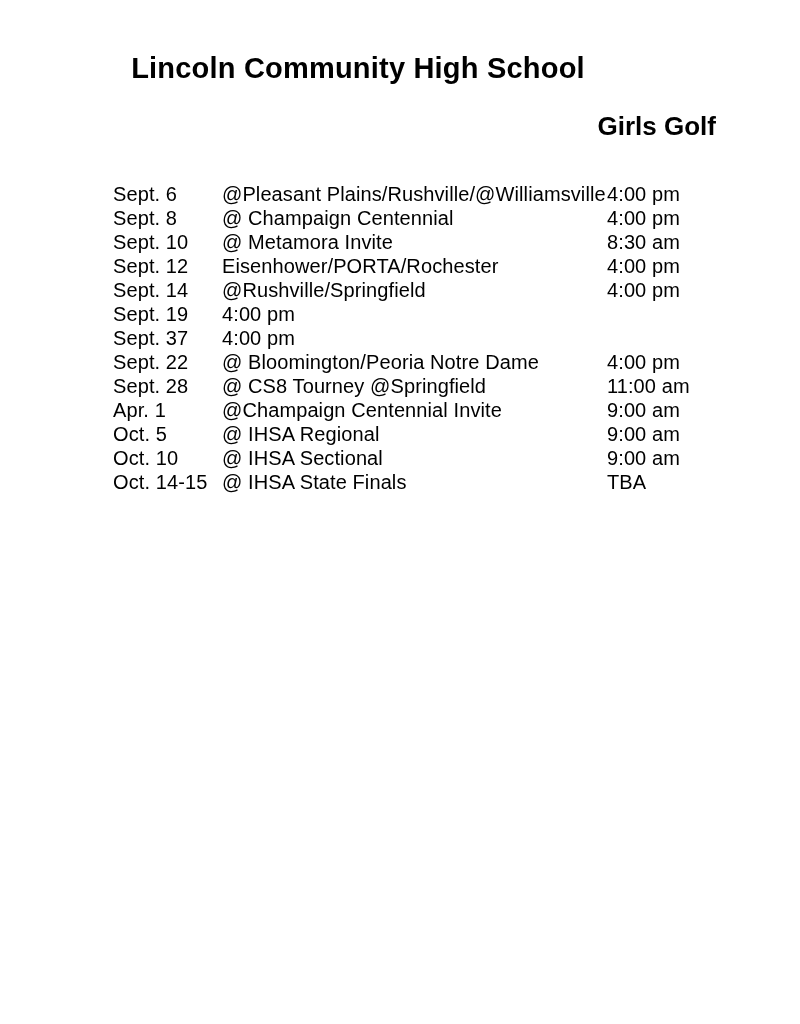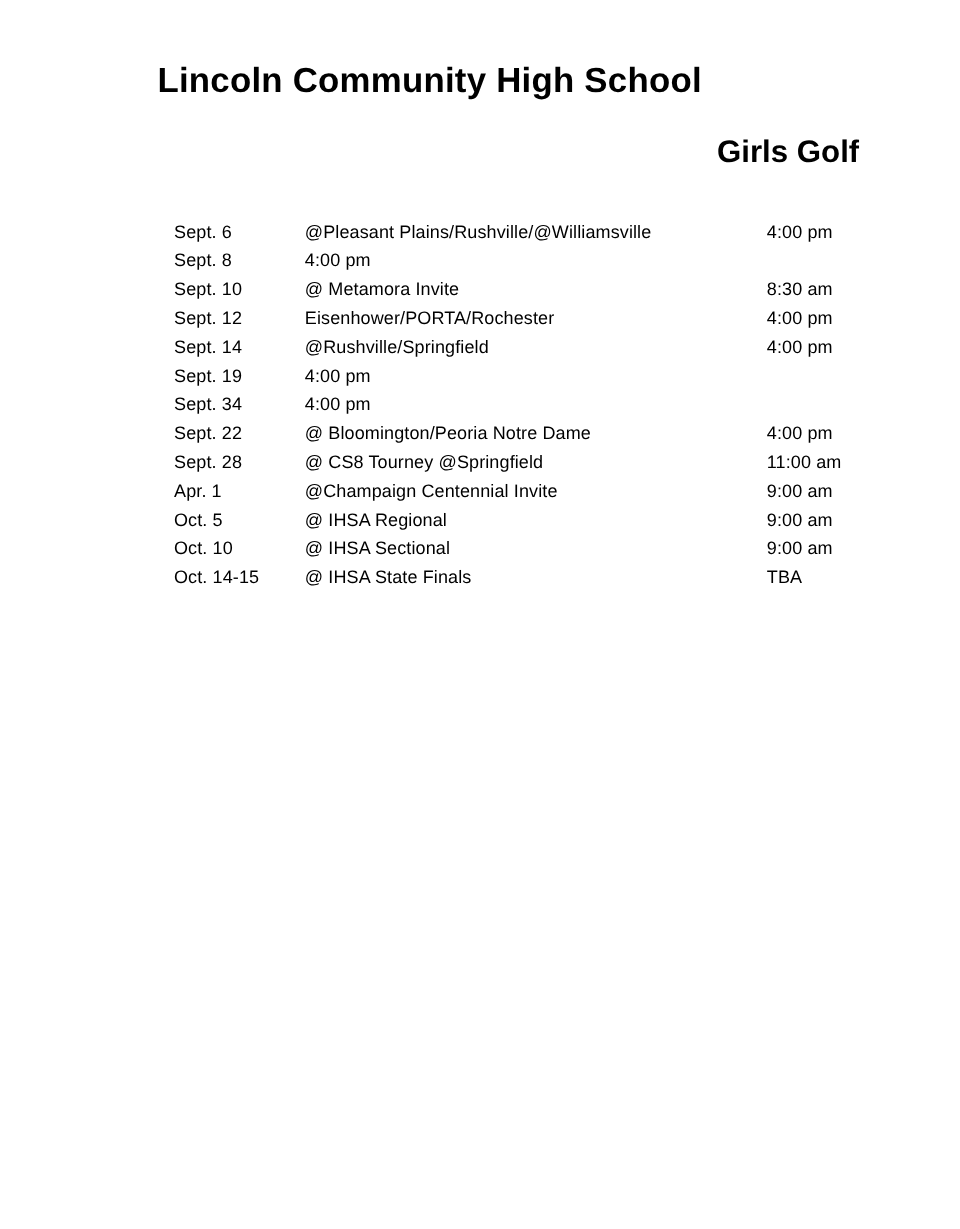--- a/index.html
+++ b/index.html
@@ -38,24 +38,23 @@
     margin-top: 40px;
     margin-left: 113px;
     width: 575px;
   }
 
   .schedule-row {
     display: grid;
     grid-template-columns: 109px 385px 1fr;
     align-items: baseline;
     line-height: 24px;
-    font-size: 15px;
+    font-size: 20px;
     font-weight: 400;
     letter-spacing: 0.1px;
-    margin-left: 32px;
   }
 
   .col-date { white-space: nowrap; }
   .col-opponent { white-space: nowrap; }
   .col-time { white-space: nowrap; }
 </style>
 </head>
 <body>
 
 <div class="page">
@@ -66,20 +65,21 @@
 
   <div class="schedule">
   <div class="schedule-row">
     <span class="col-date">Sept. 6</span>
     <span class="col-opponent">@Pleasant Plains/Rushville/@Williamsville</span>
     <span class="col-time">4:00 pm</span>
   </div>
 
   <div class="schedule-row">
     <span class="col-date">Sept. 8</span>
+    <span class="col-opponent">@ Champaign Centennial</span>
     <span class="col-time">4:00 pm</span>
   </div>
 
   <div class="schedule-row">
     <span class="col-date">Sept. 10</span>
     <span class="col-opponent">@ Metamora Invite</span>
     <span class="col-time">8:30 am</span>
   </div>
 
   <div class="schedule-row">
@@ -93,21 +93,21 @@
     <span class="col-opponent">@Rushville/Springfield</span>
     <span class="col-time">4:00 pm</span>
   </div>
 
   <div class="schedule-row">
     <span class="col-date">Sept. 19</span>
     <span class="col-time">4:00 pm</span>
   </div>
 
   <div class="schedule-row">
-    <span class="col-date">Sept. 34</span>
+    <span class="col-date">Sept. 37</span>
     <span class="col-time">4:00 pm</span>
   </div>
 
   <div class="schedule-row">
     <span class="col-date">Sept. 22</span>
     <span class="col-opponent">@ Bloomington/Peoria Notre Dame</span>
     <span class="col-time">4:00 pm</span>
   </div>
 
   <div class="schedule-row">

